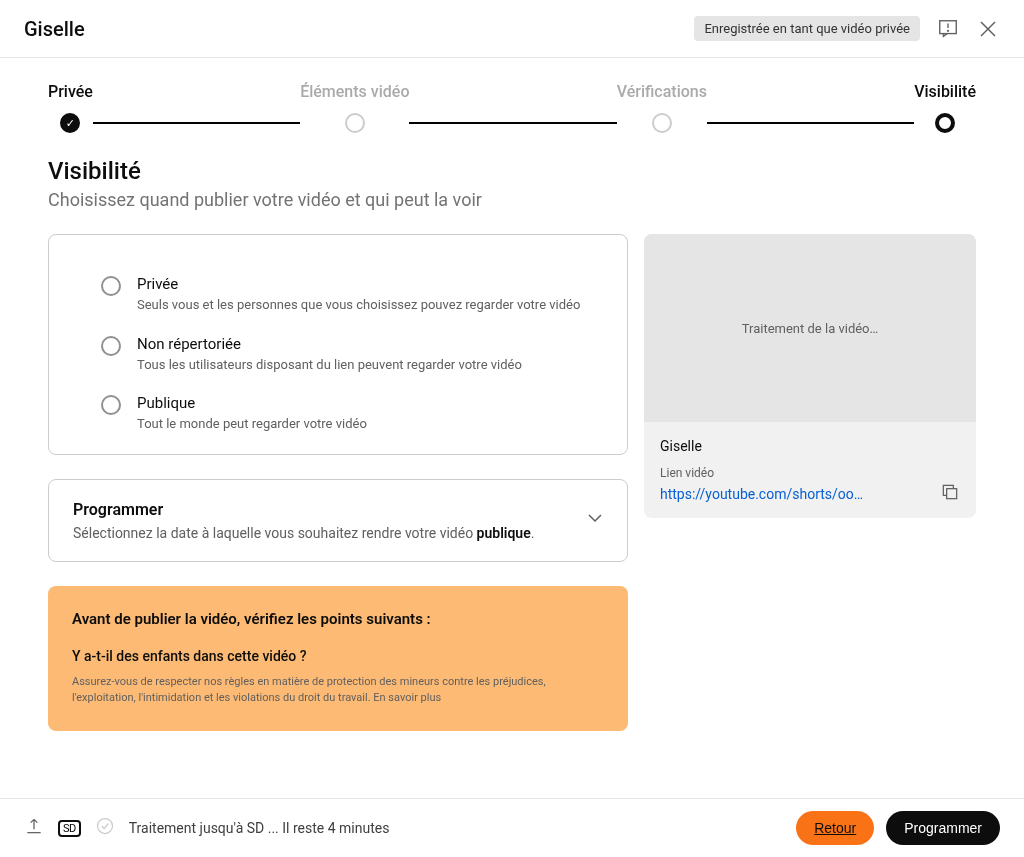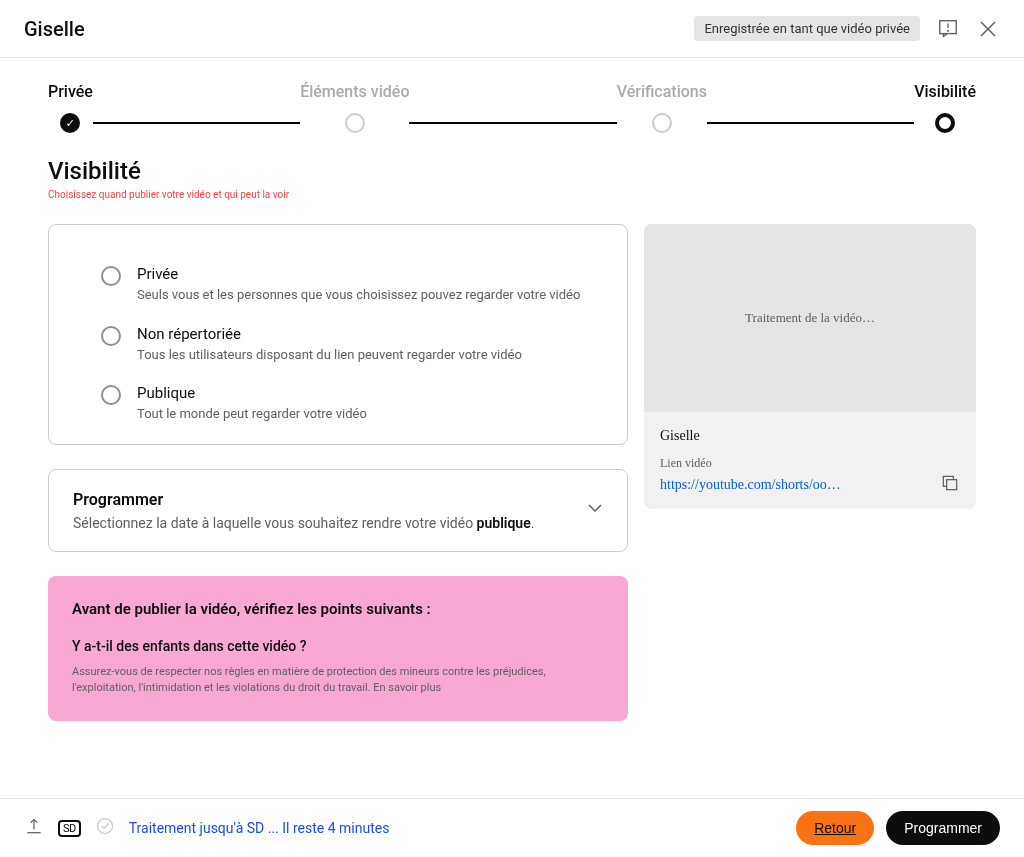--- a/index.html
+++ b/index.html
@@ -105,34 +105,33 @@
       height: 620px;
       overflow-y: auto;
     }
     .page-title {
       font-size: 24px;
       font-weight: 500;
       color: #0d0d0d;
       margin-bottom: 4px;
     }
     .page-subtitle {
-      font-size: 10px;
-      color: #ef4444;
+      font-size: 18px;
+      color: #737373;
       margin-bottom: 24px;
     }
     .main-row {
       display: flex;
       gap: 16px;
     }
     .left-col {
       flex: 1;
     }
     .right-col {
       width: 332px;
-      font-family: Liberation Serif, serif;
     }
     .card {
       border: 1px solid #ccc;
       border-radius: 8px;
       padding: 20px 24px;
       margin-bottom: 24px;
     }
     .card-title {
       font-size: 16px;
       font-weight: 600;
@@ -177,21 +176,21 @@
       position: relative;
       padding-right: 48px;
     }
     .chevron {
       position: absolute;
       right: 20px;
       top: 50%;
       transform: translateY(-50%);
     }
     .info-card {
-      background: #f9a8d4;
+      background: #fdba74;
       border-radius: 8px;
       padding: 24px;
       margin-bottom: 24px;
     }
     .info-title {
       font-size: 15px;
       font-weight: 600;
       color: #0d0d0d;
       margin-bottom: 20px;
     }
@@ -265,21 +264,21 @@
       align-items: center;
       justify-content: space-between;
     }
     .footer-left {
       display: flex;
       align-items: center;
       gap: 14px;
     }
     .footer-status {
       font-size: 14px;
-      color: #1d4ed8;
+      color: #404040;
     }
     .footer-right {
       display: flex;
       align-items: center;
       gap: 12px;
     }
     .btn {
       padding: 9px 18px;
       border-radius: 18px;
       font-size: 14px;

